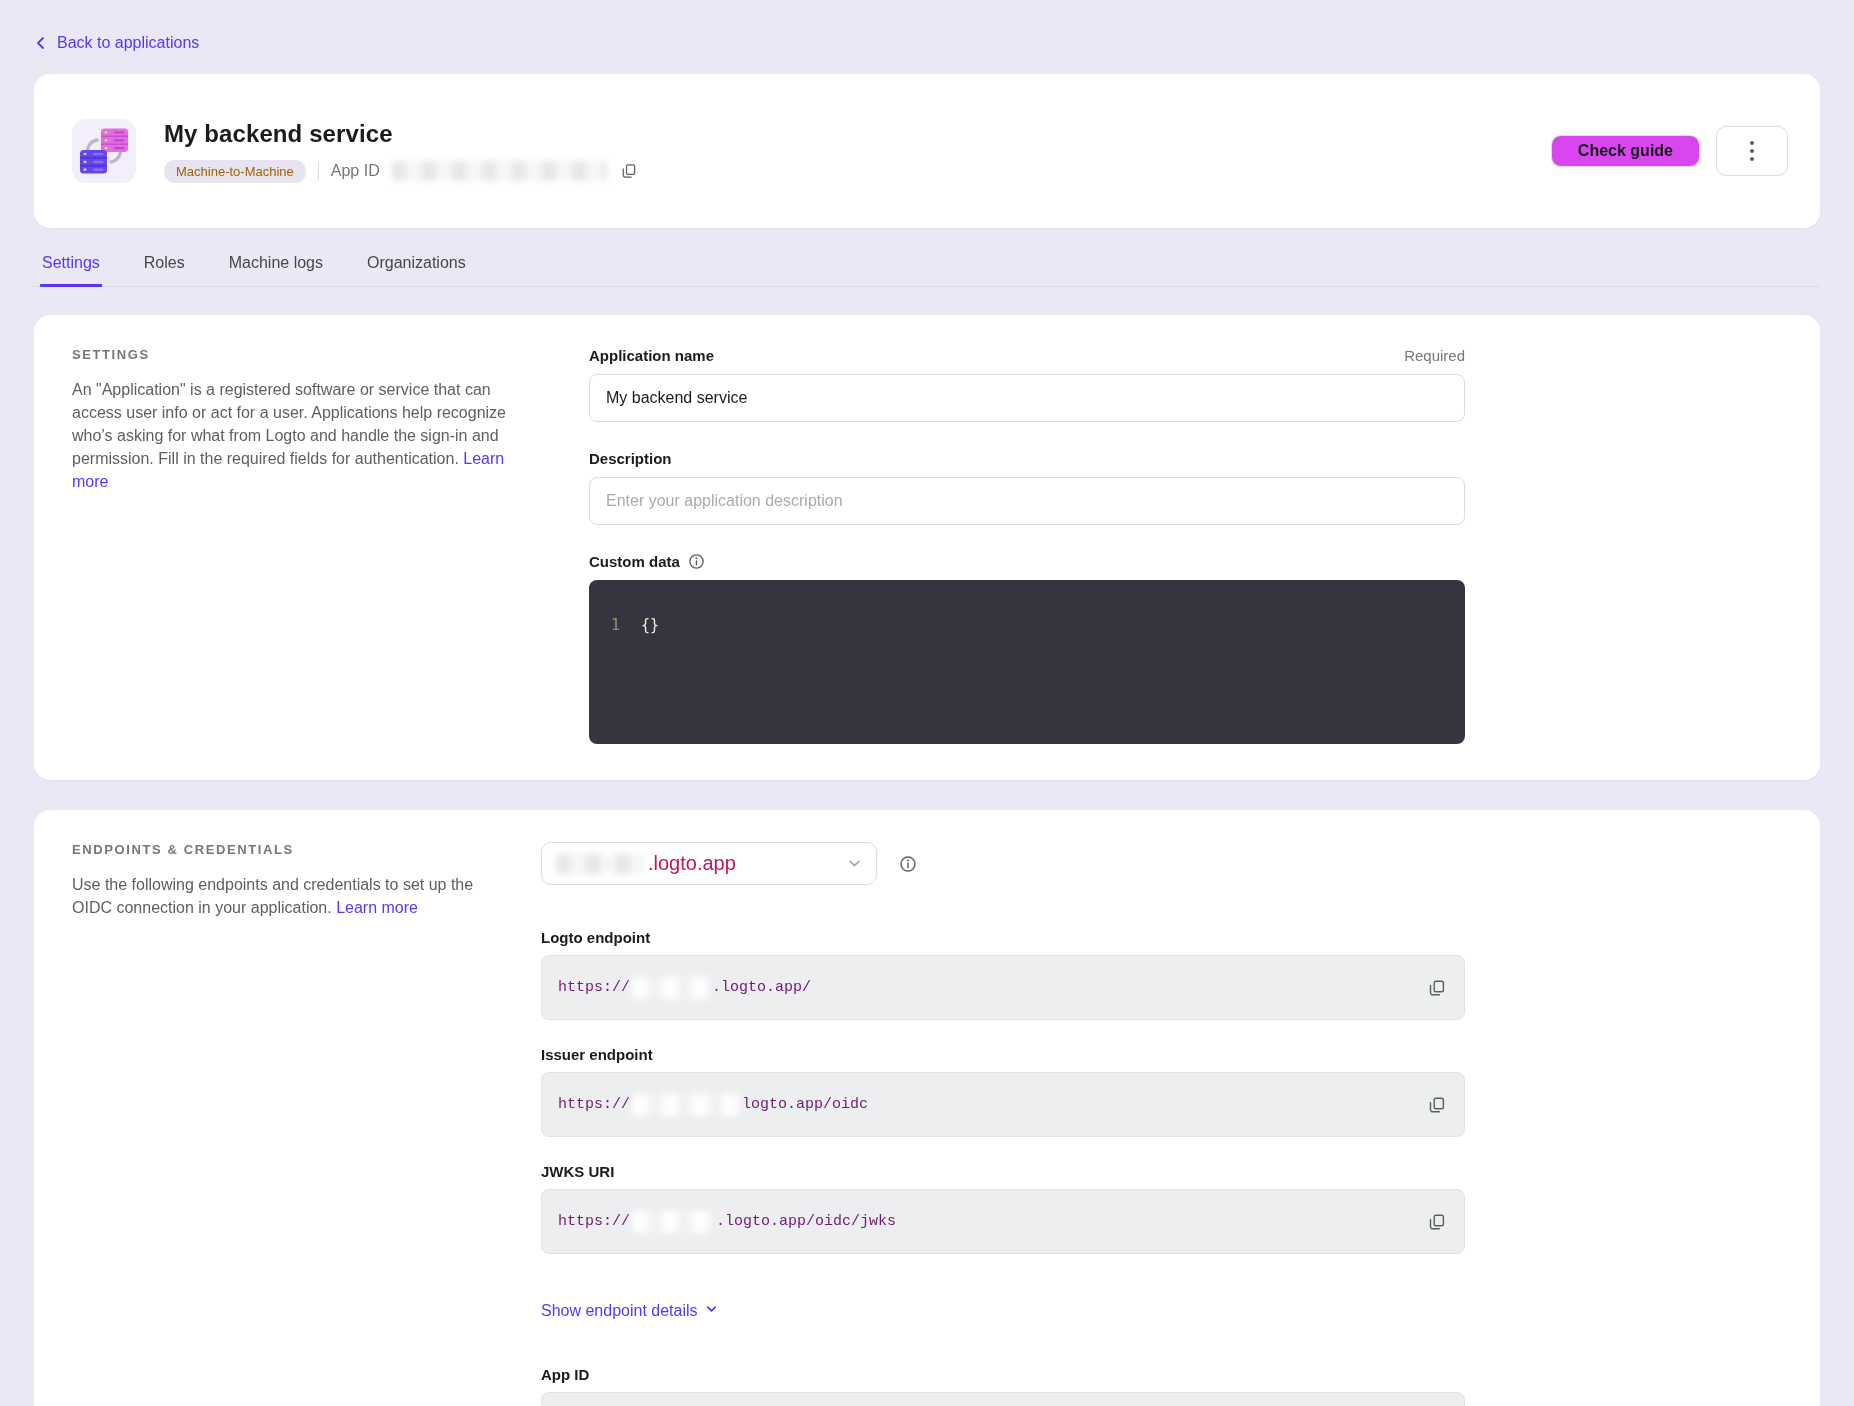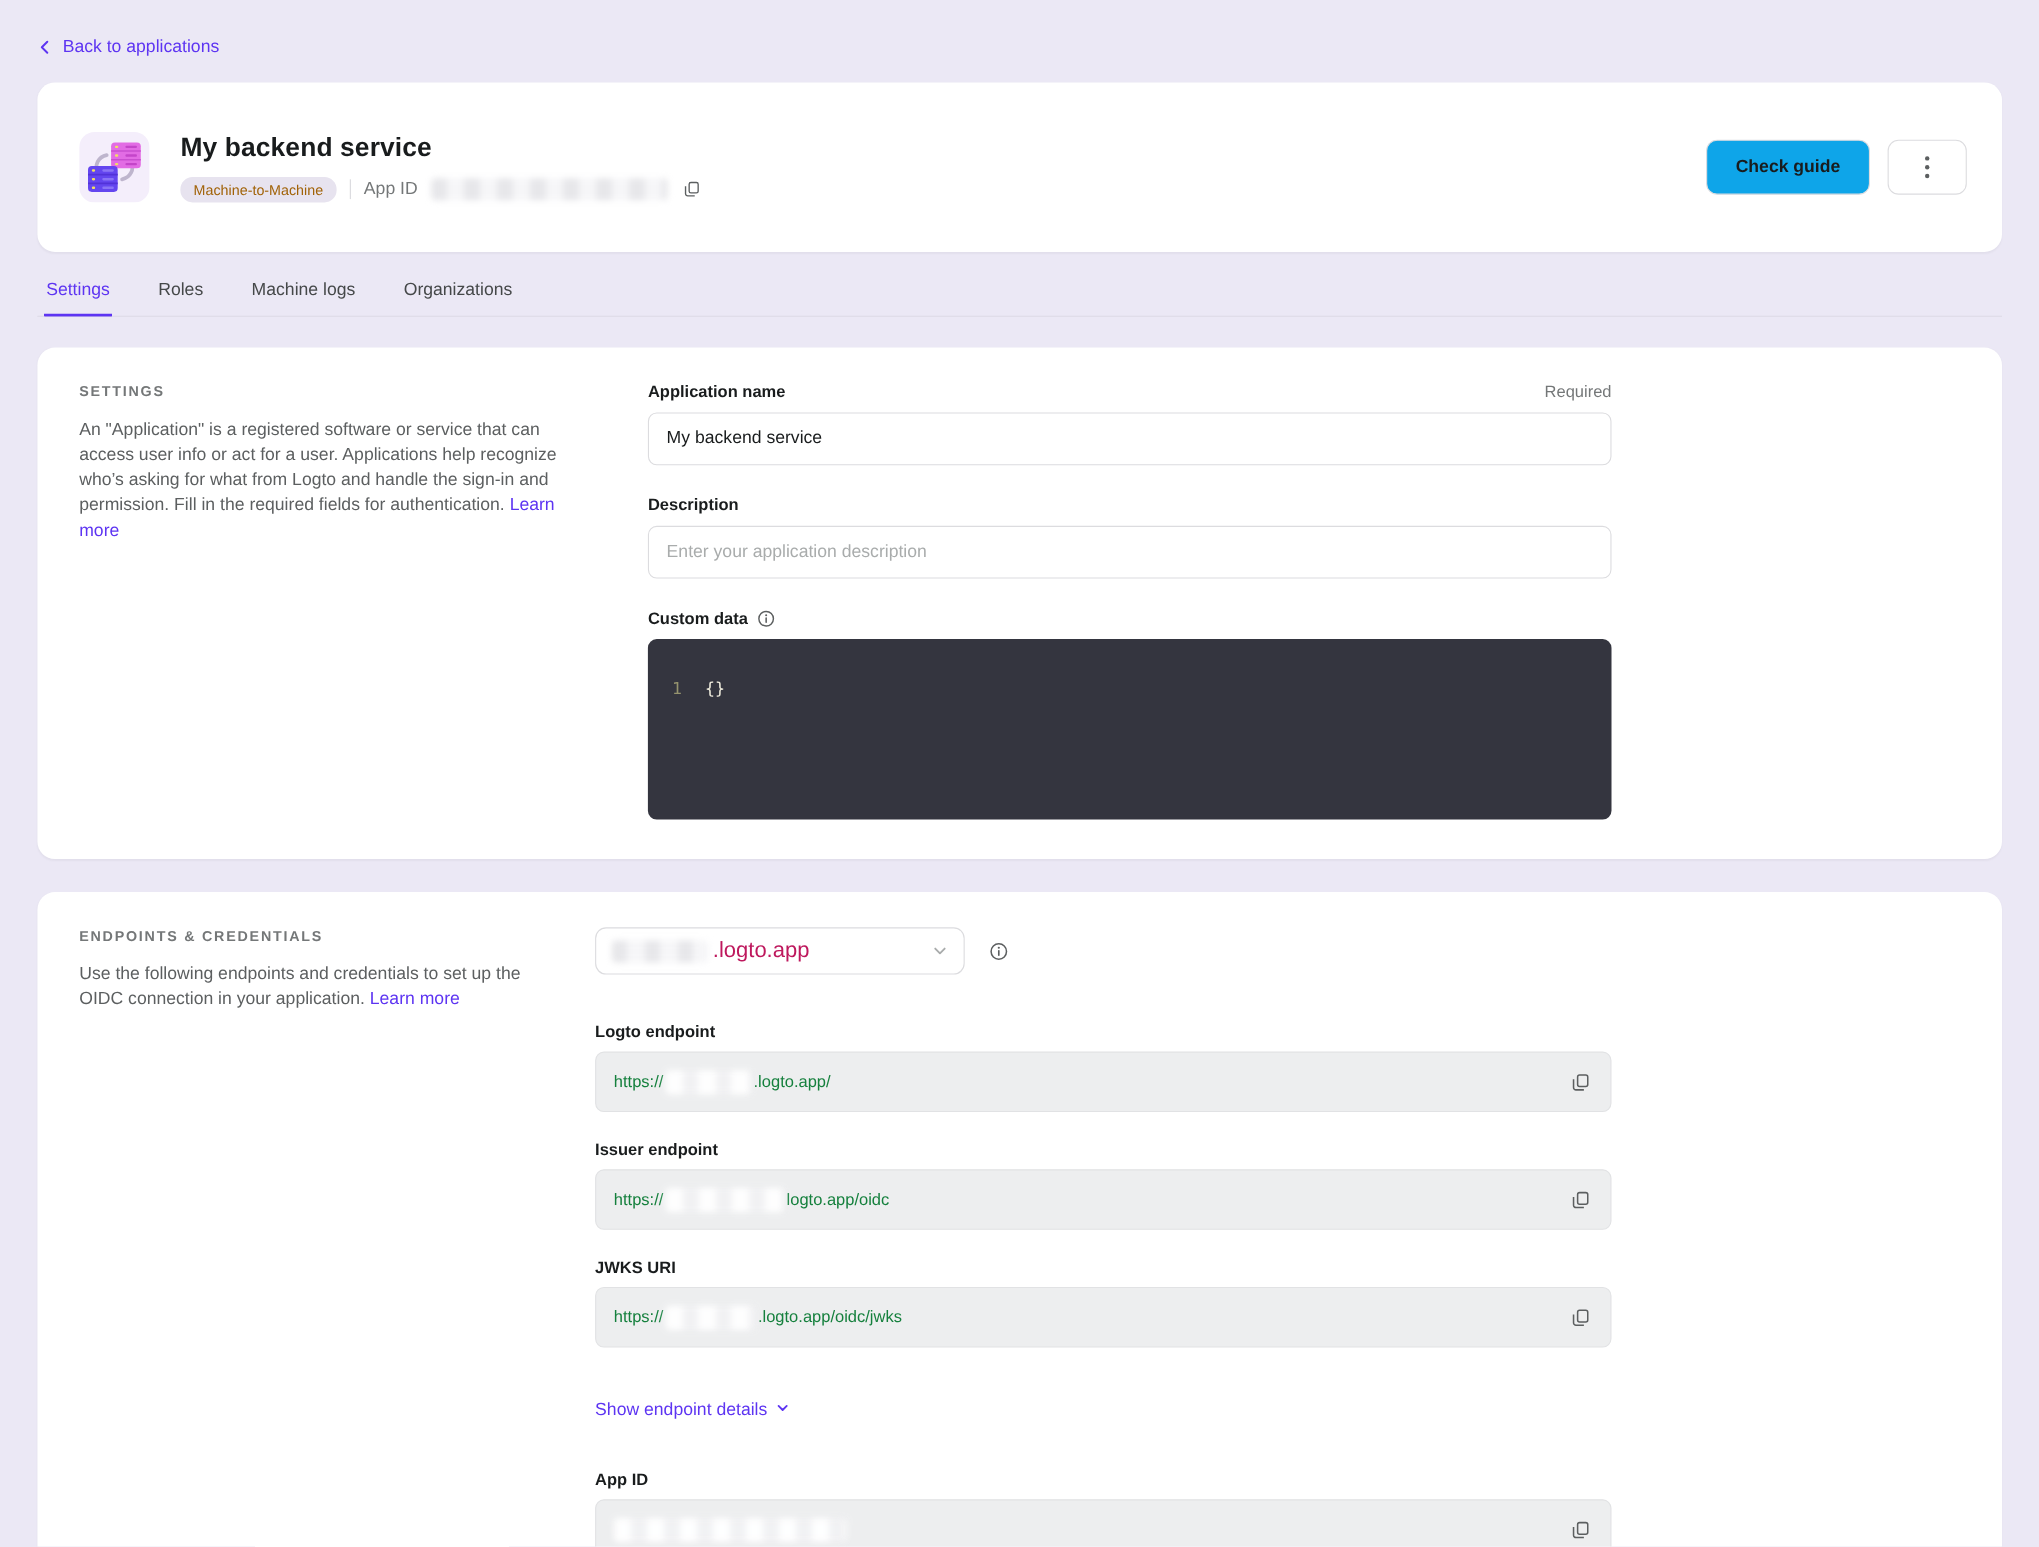--- a/index.html
+++ b/index.html
@@ -51,21 +51,21 @@
     background:repeating-linear-gradient(90deg,#ffffff 0 16px,#f2f2f4 16px 30px);
     opacity:.95;
   }
   .header-chip { width:215px; height:20px; }
   .icon-btn-inline {
     background:none; border:none; cursor:pointer;
     color:#5c5f60; display:inline-flex; align-items:center; padding:2px;
   }
   .header-actions { display:flex; align-items:center; gap:16px; }
   .check-guide-btn {
-    height:50px; padding:0 26px; background:#0ea5e9;
+    height:32px; padding:0 26px; background:#d946ef;
     border:1px solid #dcdcdf; border-radius:10px;
     font-size:16px; font-weight:600; color:#191c1d;
     font-family:"Liberation Sans", sans-serif; cursor:pointer;
   }
   .kebab-btn {
     width:72px; height:50px; background:#fff;
     border:1px solid #dcdcdf; border-radius:10px; cursor:pointer;
     display:flex; flex-direction:column; align-items:center; justify-content:center; gap:4px;
   }
   .kebab-btn i { width:4px; height:4px; border-radius:50%; background:#5c5f60; }
@@ -128,24 +128,24 @@
     width:336px; height:43px; border:1px solid #dcdcdf; border-radius:10px;
     display:flex; align-items:center; padding:0 14px; cursor:pointer; background:#fff;
   }
   .tenant-chip { width:88px; height:20px; margin-right:4px; }
   .tenant-suffix { font-size:20px; color:#be185d; flex:1 1 auto; }
   .select-chevron { color:#a9acac; margin-left:8px; display:flex; }
   .tenant-info { margin-left:22px; color:#5c5f60; display:flex; }
 
   .ro-group { margin-bottom:26px; }
   .ro-field {
-    margin-top:9px; height:55px;
+    margin-top:9px; height:65px;
     background:#edeeef; border:1px solid #e1e2e4; border-radius:8px;
     display:flex; align-items:center; padding:0 14px 0 16px;
-    font-family:Liberation Sans, sans-serif; font-size:15px; color:#15803d;
+    font-family:Liberation Mono, monospace; font-size:15px; color:#701a75;
   }
   .ro-text { display:flex; align-items:center; flex:1 1 auto; min-width:0; white-space:nowrap; }
   .ro-chip { height:22px; margin:0 2px; }
   .copy-btn {
     background:none; border:none; cursor:pointer; color:#5c5f60;
     display:flex; align-items:center; padding:4px; flex:0 0 auto;
   }
   .show-details {
     display:inline-flex; align-items:flex-start; gap:7px;
     margin-top:22px; color:#5d34f2; font-size:16px; font-weight:500;

